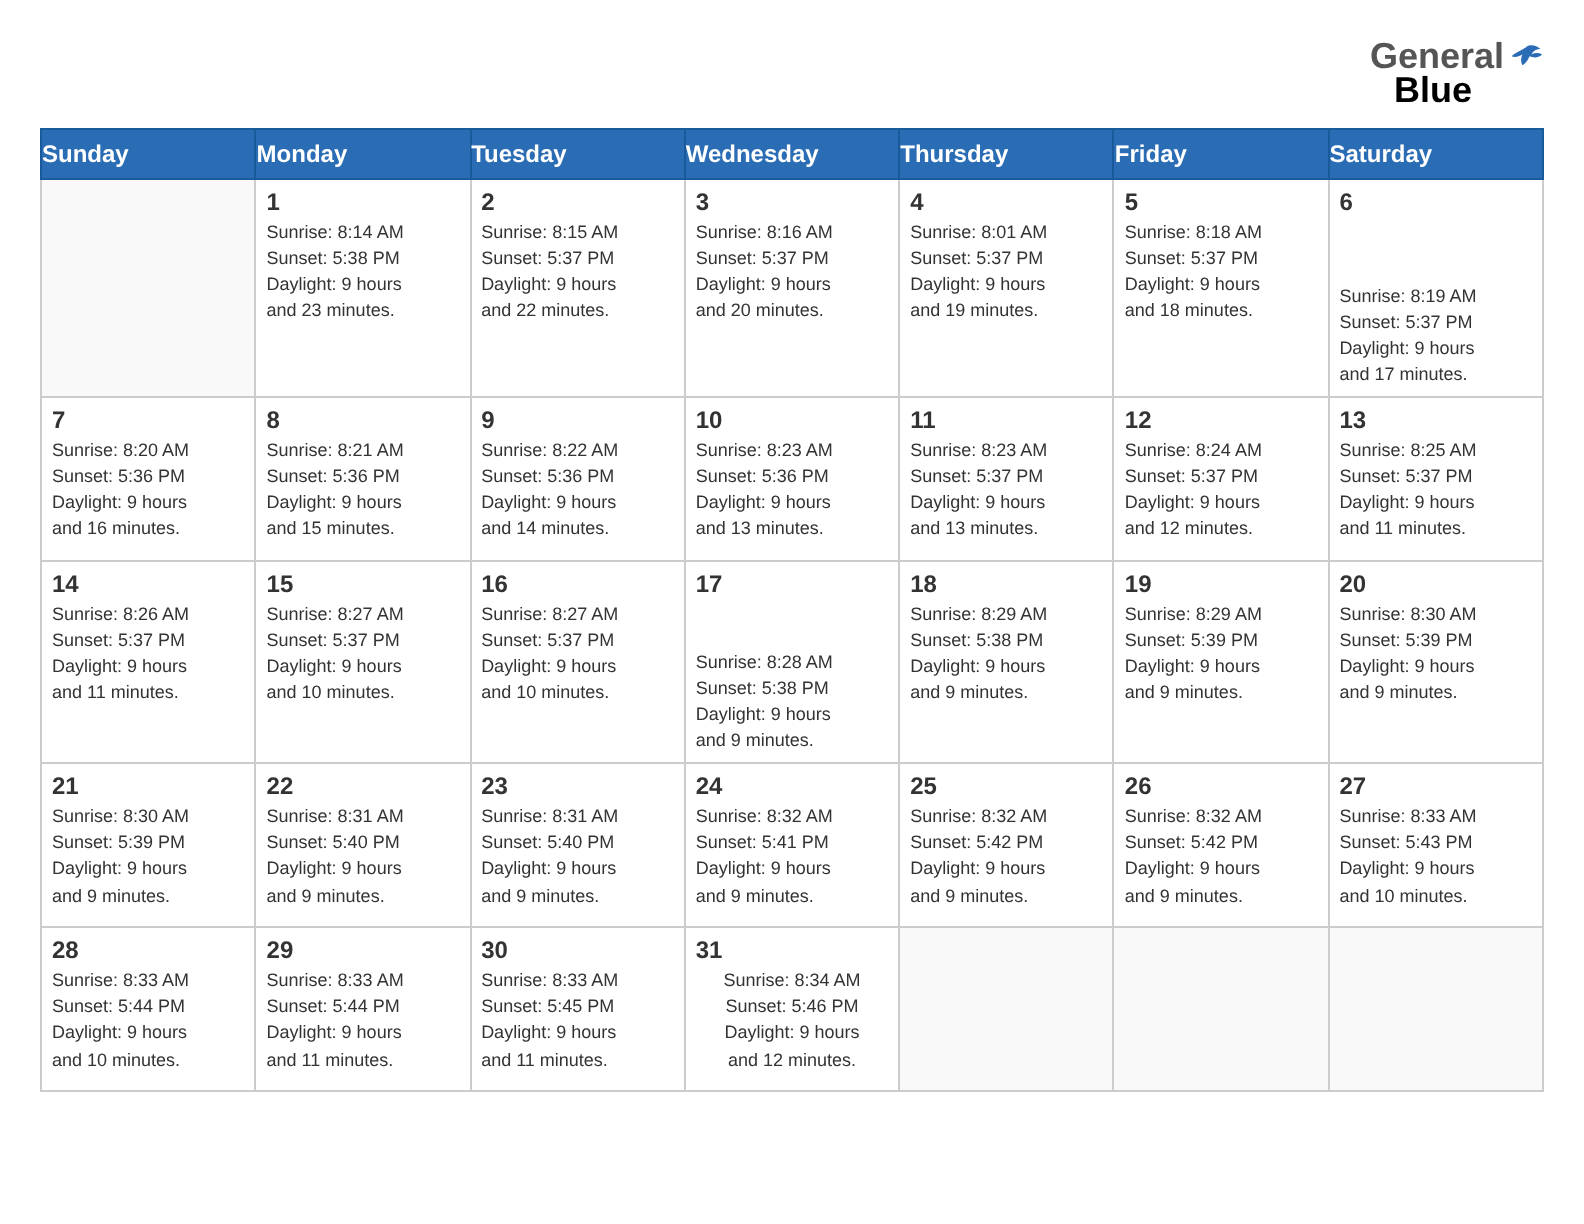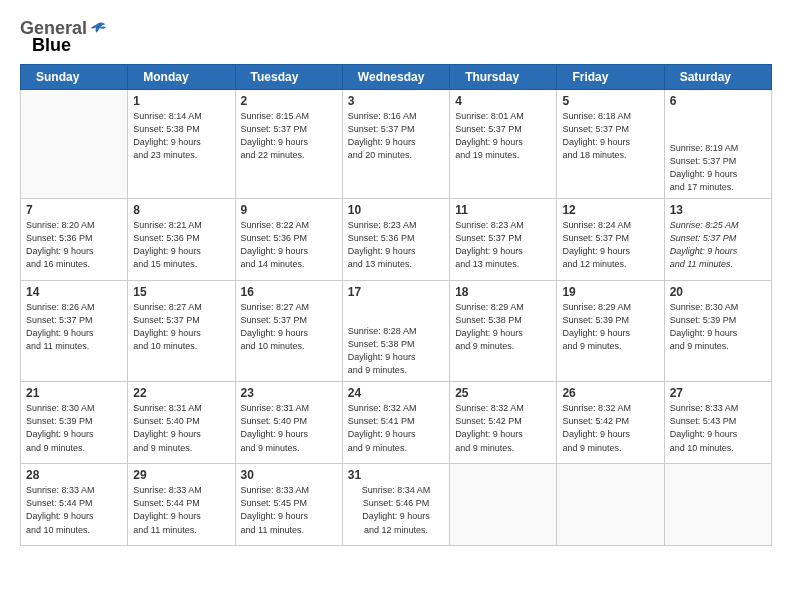--- a/index.html
+++ b/index.html
@@ -11,21 +11,21 @@
       overflow: hidden;
     }
     .page {
       width: 792px;
       height: 612px;
       padding: 18px 20px 10px 20px;
       background: #fff;
     }
     .header {
       display: flex;
-      justify-content: flex-start;
+      justify-content: flex-end;
       align-items: flex-start;
       margin-bottom: 8px;
     }
     .logo {
       display: flex;
       flex-direction: column;
       align-items: flex-start;
     }
     .logo-text {
       display: flex;
@@ -56,21 +56,21 @@
     .calendar {
       width: 100%;
       border-collapse: collapse;
       border: 1px solid #ccc;
     }
     .calendar th {
       background: #2a6db5;
       color: #fff;
       font-size: 12px;
       font-weight: bold;
-      padding: 5px 15px;
+      padding: 5px 0;
       border: 1px solid #1a5a9a;
       text-align: left;
     }
     .calendar td {
       width: 107px;
       vertical-align: top;
       padding: 4px 5px;
       border: 1px solid #ccc;
       font-size: 9.5px;
       color: #333;
@@ -204,21 +204,21 @@
           </td>
           <td>
             <span class="day-number">12</span>
             <div class="day-info" style="white-space: pre-line;">Sunrise: 8:24 AM
 Sunset: 5:37 PM
 Daylight: 9 hours
 and 12 minutes.</div>
           </td>
           <td>
             <span class="day-number">13</span>
-            <div class="day-info" style="white-space: pre-line; font-style: italic;">Sunrise: 8:25 AM
+            <div class="day-info" style="white-space: pre-line;">Sunrise: 8:25 AM
 Sunset: 5:37 PM
 Daylight: 9 hours
 and 11 minutes.</div>
           </td>
         </tr>
         <tr>
           <td>
             <span class="day-number">14</span>
             <div class="day-info" style="white-space: pre-line;">Sunrise: 8:26 AM
 Sunset: 5:37 PM

